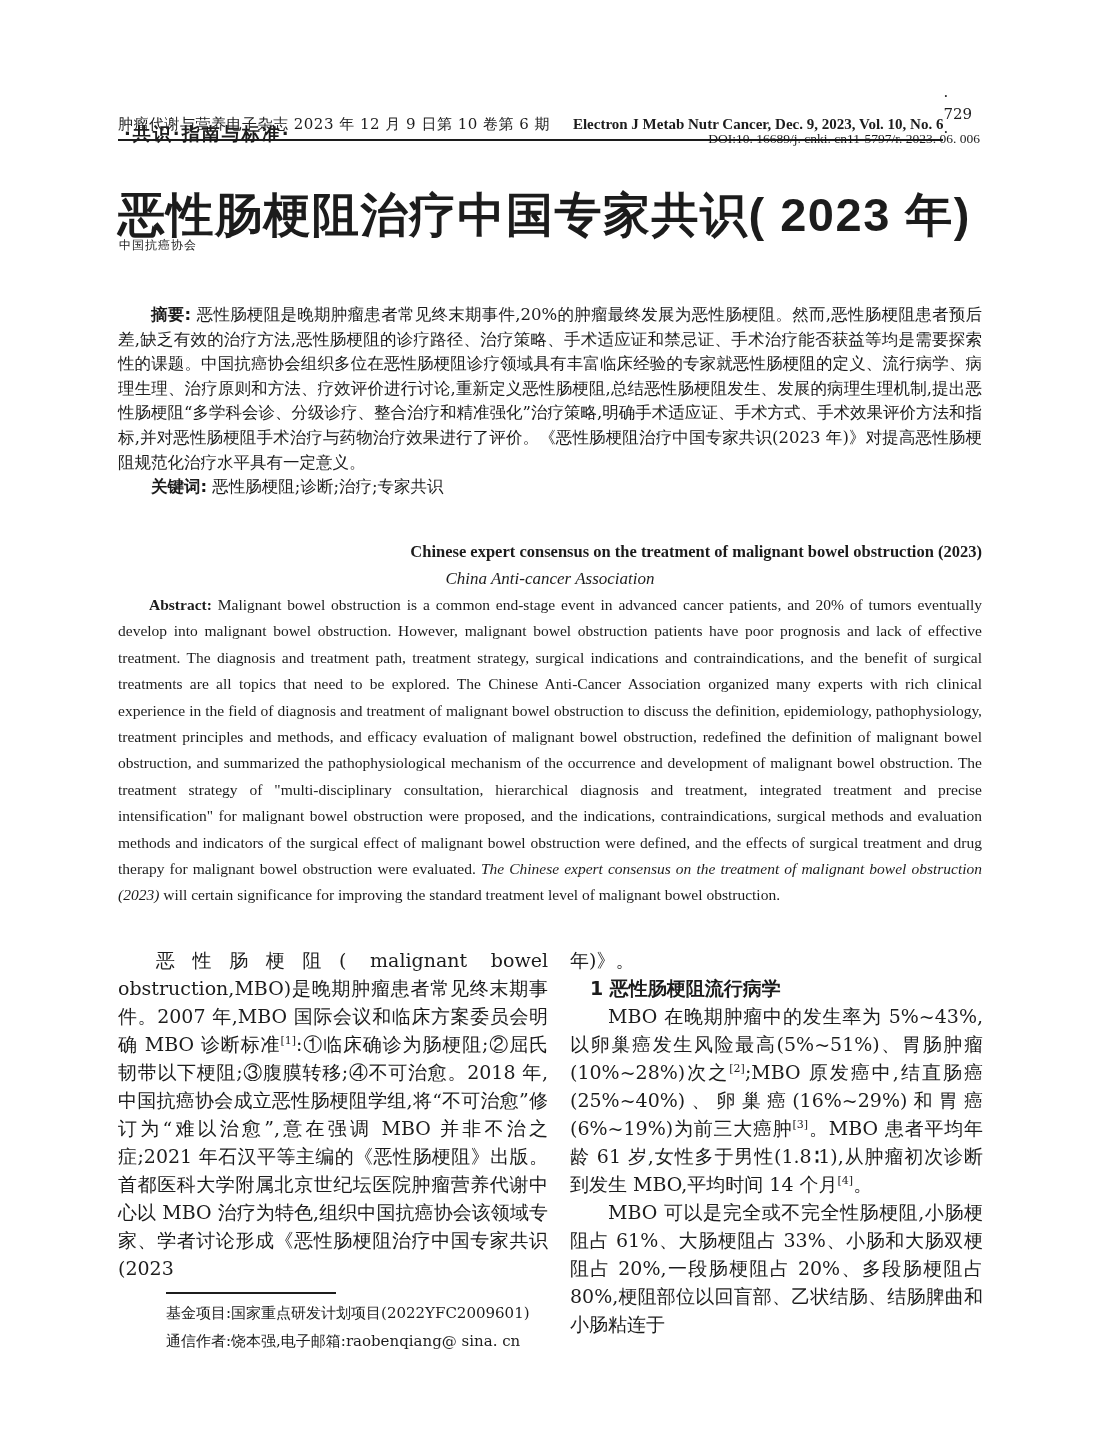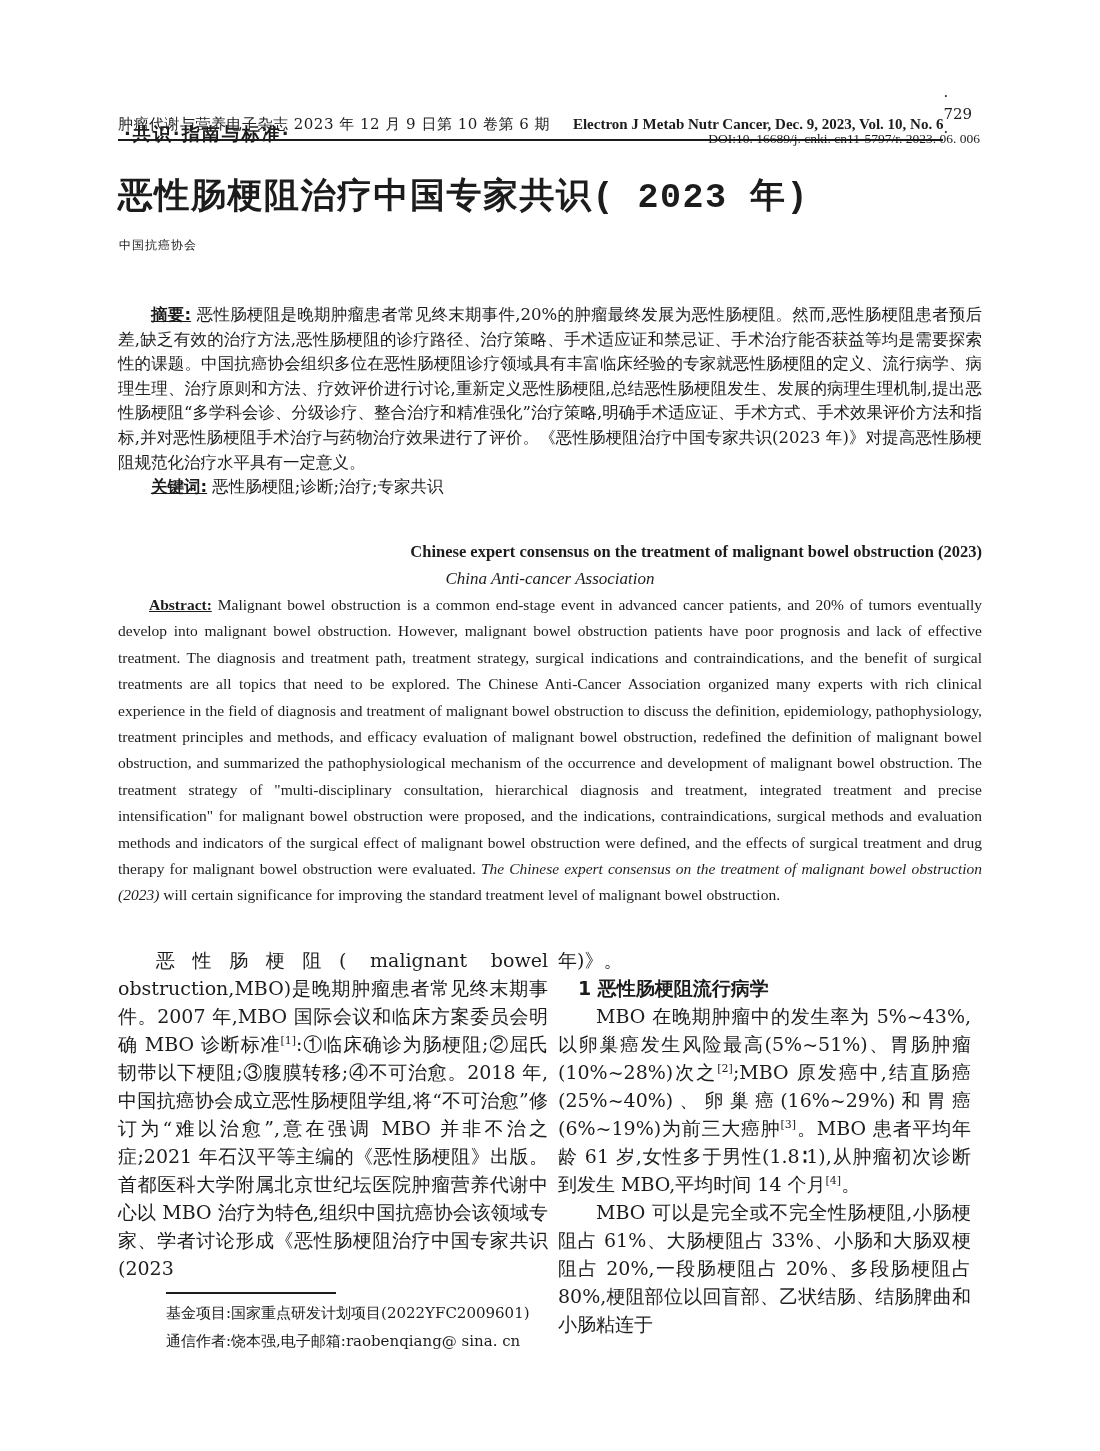--- a/index.html
+++ b/index.html
@@ -46,24 +46,24 @@
   .doi {
     position: absolute;
     top: 131px; right: 120px;
     font-size: 13.5px;
     font-family: "Liberation Serif", serif;
   }
 
   
   .article-title {
     position: absolute;
-    top: 172px; left: 118px; right: 120px;
-    font-family: Liberation Mono, monospace;
+    top: 184px; left: 118px; right: 120px;
+    font-family: Liberation Sans, sans-serif;
     font-weight: bold;
-    font-size: 35px;
+    font-size: 47px;
     letter-spacing: 1.5px;
   }
   .article-author {
     position: absolute;
     top: 237px; left: 119px;
     font-size: 12px;
     letter-spacing: 1px;
   }
 
   
@@ -72,21 +72,20 @@
     top: 303px; left: 118px; width: 864px;
     font-size: 16.5px;
     line-height: 24.6px;
     text-align: justify;
   }
   .cn-abstract-block p { text-indent: 2em; }
   .label-bold {
     font-family: "DejaVu Sans", "Liberation Sans", sans-serif;
     font-weight: bold;
     font-style: normal;
-    text-decoration: underline;
   }
 
   
   .en-block {
     position: absolute;
     top: 538px; left: 118px; width: 864px;
     font-family: "Liberation Serif", "DejaVu Serif", serif;
     font-size: 15.5px;
     line-height: 26.4px;
     text-align: justify;
@@ -95,21 +94,21 @@
   .en-author { font-style: italic; font-size: 17px; line-height: 27px; text-align: center; }
   .en-abstract { text-indent: 2em; }
   .en-abstract .label-bold, .en-keywords .label-bold { font-family: "Liberation Serif", serif; }
   .en-keywords { text-indent: 2em; }
 
   
   .body-columns {
     position: absolute;
     top: 946px; left: 118px; width: 865px;
     display: flex;
-    gap: 10px;
+    gap: 22px;
     font-size: 19px;
     line-height: 28px;
     text-align: justify;
   }
   .col-left  { width: 430px; }
   .col-right { width: 413px; }
   .body-columns p.indent { text-indent: 2em; }
   .body-heading {
     font-family: "DejaVu Sans", "Liberation Sans", sans-serif;
     font-weight: bold;

